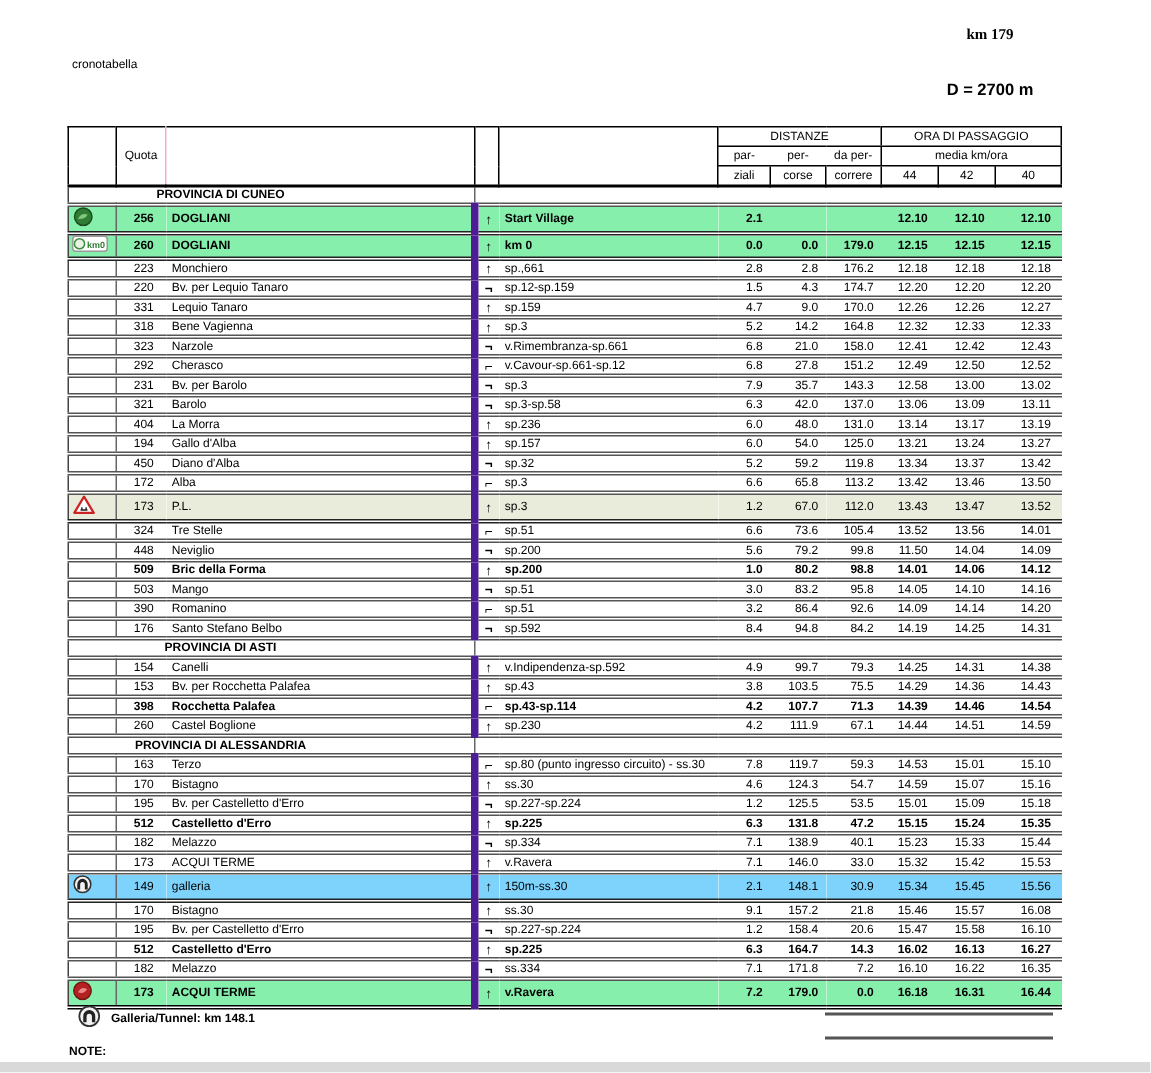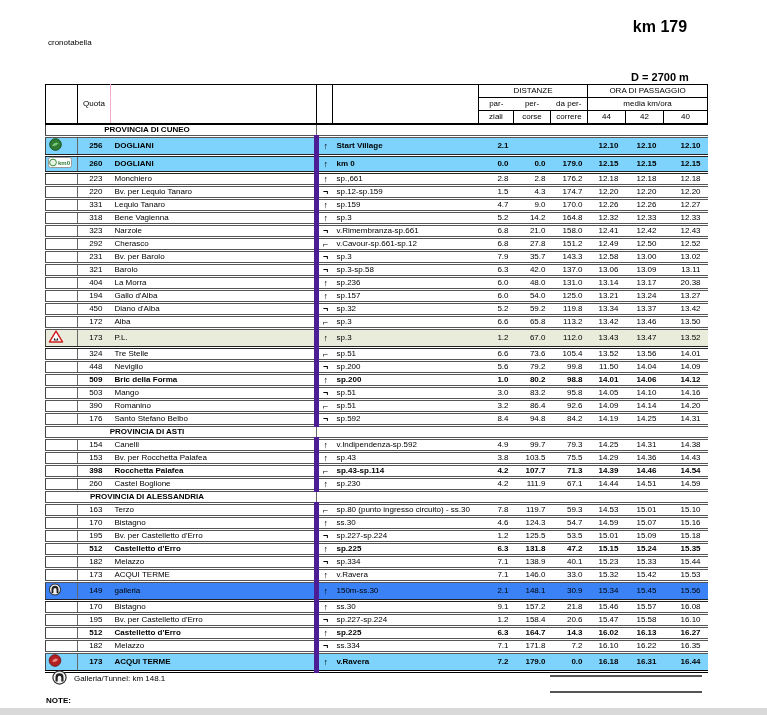--- a/index.html
+++ b/index.html
@@ -5,22 +5,22 @@
   * { margin:0; padding:0; box-sizing:border-box; }
   html,body { width:767px; height:715px; background:#fff; overflow:hidden;
     font-family:"Liberation Sans", sans-serif; color:#000; }
   #page { position:relative; width:767px; height:715px; background:#fff; }
 
   
   .doc-label { position:absolute; left:48px; top:38px; font-size:8px; }
   .title-block { position:absolute; left:200px; top:8px; width:340px; text-align:center; }
   .title1, .title2 { font-size:15px; font-weight:bold; line-height:19px; }
   .title-date { font-size:11px; font-weight:bold; margin-top:4px; }
-  .km-total { position:absolute; left:600px; top:18px; width:120px; text-align:center; font-size:16px; font-weight:bold; }
-  .elev { position:absolute; left:600px; top:54px; width:120px; text-align:center; font-size:11px; font-weight:bold;margin-top:17px; }
+  .km-total { position:absolute; left:600px; top:18px; width:120px; text-align:center; font-size:10px; font-weight:bold;font-family:Liberation Serif, serif; }
+  .elev { position:absolute; left:600px; top:54px; width:120px; text-align:center; font-size:11px; font-weight:bold; }
 
   
   table { position:absolute; left:45px; top:84px; width:662px; border-collapse:collapse; table-layout:fixed; }
   td { font-size:8px; line-height:10px; overflow:hidden; white-space:nowrap; }
 
   thead td { border:0 solid #000; height:13px; text-align:center; vertical-align:middle; font-size:8px; }
   thead { border:1px solid #000; }
   td.h-quota { border-right:1px solid #f9a8d4; border-left:1px solid #000; }
   td.h-name  { border-right:1px solid #000; }
   td.h-sym   { border-right:1px solid #000; }
@@ -40,29 +40,29 @@
 
   td.c-icon { border-left:1px solid #444; border-right:1px solid #666; text-align:left; padding-left:2px; }
   td.c-quota { text-align:right; padding-right:8px; }
   td.c-name { text-align:left; padding-left:4px; border-right:5px solid #4c1d95; }
   td.c-sym { text-align:center; font-weight:bold; font-size:9px; }
   td.c-road { text-align:left; padding-left:4px; }
   td.c-num { text-align:right; padding-right:5px; }
   td.c-time { text-align:right; padding-right:7px; }
   tr.bold td { font-weight:bold; }
 
-  tr.bg-gray td { background:#7dd3fc; }
+  tr.bg-gray td { background:#86efac; }
   tr.bg-green td { background:#eaecdb; }
-  tr.bg-blue td { background:#3b82f6; }
+  tr.bg-blue td { background:#7dd3fc; }
 
   td.section-label { font-weight:bold; text-align:center; padding-right:70px; }
 
   
   .note-title { position:absolute; left:46px; top:658px; font-size:8px; font-weight:bold;margin-top:38px; }
-  .note-line { position:absolute; left:52px; font-size:8px; font-weight:normal; display:flex; align-items:center; gap:7px; }
+  .note-line { position:absolute; left:52px; font-size:8px; font-weight:bold; display:flex; align-items:center; gap:7px; }
   .sig-line { position:absolute; height:2px; background:#555; width:152px; left:550px; }
   .bottom-strip { position:absolute; left:0; top:708px; width:767px; height:7px; background:#d9d9d9; }
 
   .icn { display:inline-block; vertical-align:middle; }
 </style>
 </head>
 <body>
 
 <div id="page">
   <div class="doc-label">cronotabella</div>
@@ -254,21 +254,21 @@
           <td class="c-icon"></td>
           <td class="c-quota">404</td>
           <td class="c-name">La Morra</td>
           <td class="c-sym">↑</td>
           <td class="c-road">sp.236</td>
           <td class="c-num">6.0</td>
           <td class="c-num">48.0</td>
           <td class="c-num">131.0</td>
           <td class="c-time">13.14</td>
           <td class="c-time">13.17</td>
-          <td class="c-time">20.38</td>
+          <td class="c-time">13.19</td>
         </tr>
         <tr>
           <td class="c-icon"></td>
           <td class="c-quota">194</td>
           <td class="c-name">Gallo d'Alba</td>
           <td class="c-sym">↑</td>
           <td class="c-road">sp.157</td>
           <td class="c-num">6.0</td>
           <td class="c-num">54.0</td>
           <td class="c-num">125.0</td>

